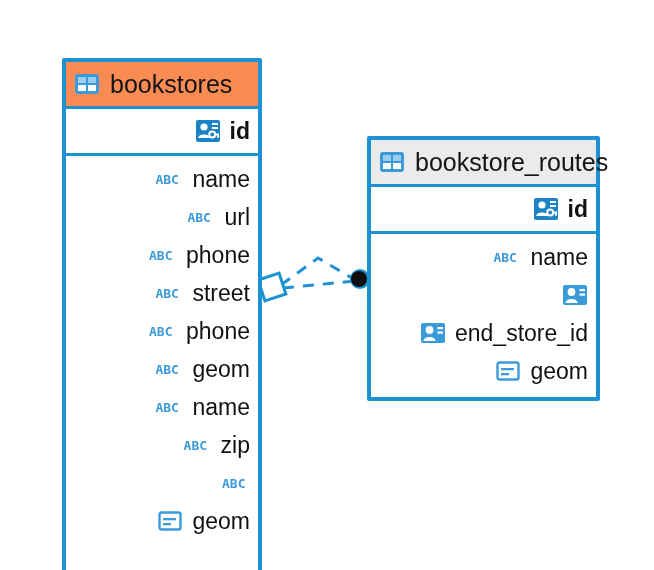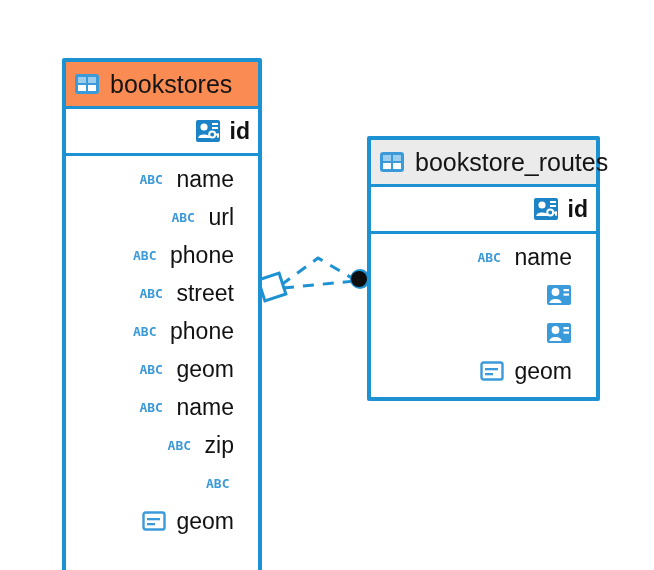--- a/index.html
+++ b/index.html
@@ -65,21 +65,21 @@
   .field-row.pk { height: 44px; }
 
   .field-name {
     font-size: 23px;
     color: #111111;
     line-height: 1;
     white-space: nowrap;
   }
   .field-name.bold { font-weight: bold; }
 
-  .fields-body { padding: 4px 16px 6px 0; }
+  .fields-body { padding: 4px 0 6px 0; }
 
   
   .icon {
     flex: 0 0 auto;
     display: block;
   }
 
   
   .abc-icon {
     font-family: "DejaVu Sans Mono", monospace;
@@ -249,20 +249,21 @@
       </div>
 
       <div class="field-row">
         <svg class="icon" width="26" height="26" viewBox="0 0 26 26">
           <rect x="1" y="3" width="24" height="20" rx="2" fill="#3b9ad9"></rect>
           <circle cx="9.5" cy="10" r="3.9" fill="#ffffff"></circle>
           <path d="M 3.4 21 C 3.8 15.8 15.2 15.8 15.6 21 Z" fill="#ffffff"></path>
           <rect x="17.5" y="7" width="5.5" height="2.2" fill="#ffffff"></rect>
           <rect x="17.5" y="11.5" width="5.5" height="2.2" fill="#ffffff"></rect>
         </svg>
+        <span class="field-name">end_store_id</span>
       </div>
 
       <div class="field-row">
         <svg class="icon" width="26" height="26" viewBox="0 0 26 26">
           <rect x="2.5" y="4.5" width="21" height="17" rx="2" fill="#ffffff" stroke="#3b9ad9" stroke-width="2.4"></rect>
           <rect x="6" y="10" width="13" height="2.3" fill="#3b9ad9"></rect>
           <rect x="6" y="15" width="8" height="2.3" fill="#3b9ad9"></rect>
         </svg>
         <span class="field-name">geom</span>
       </div>

